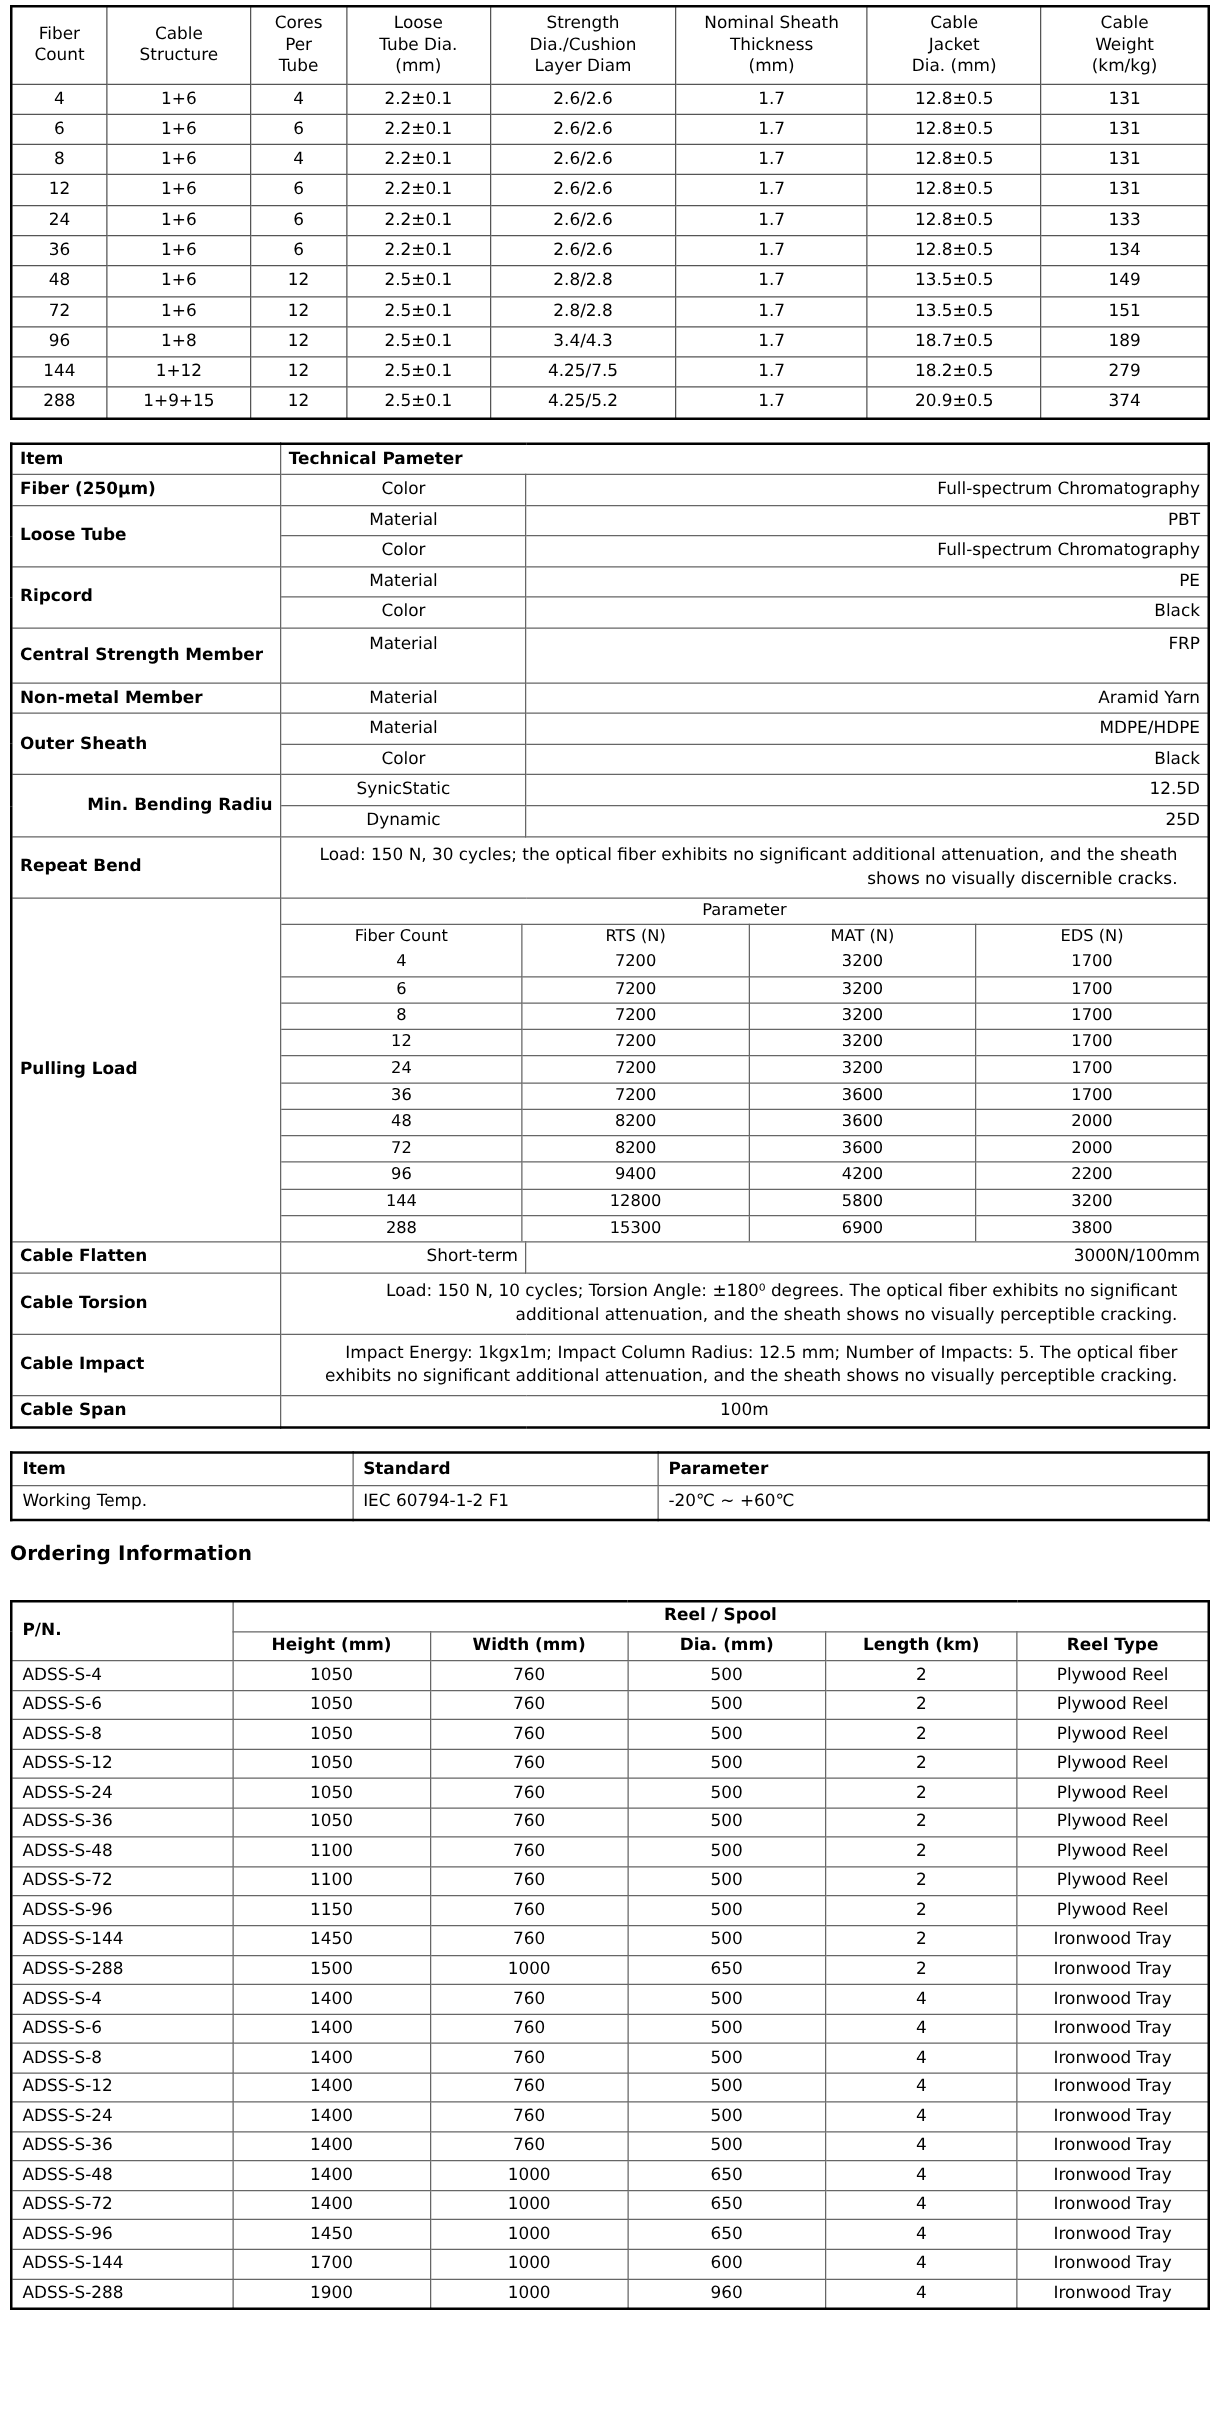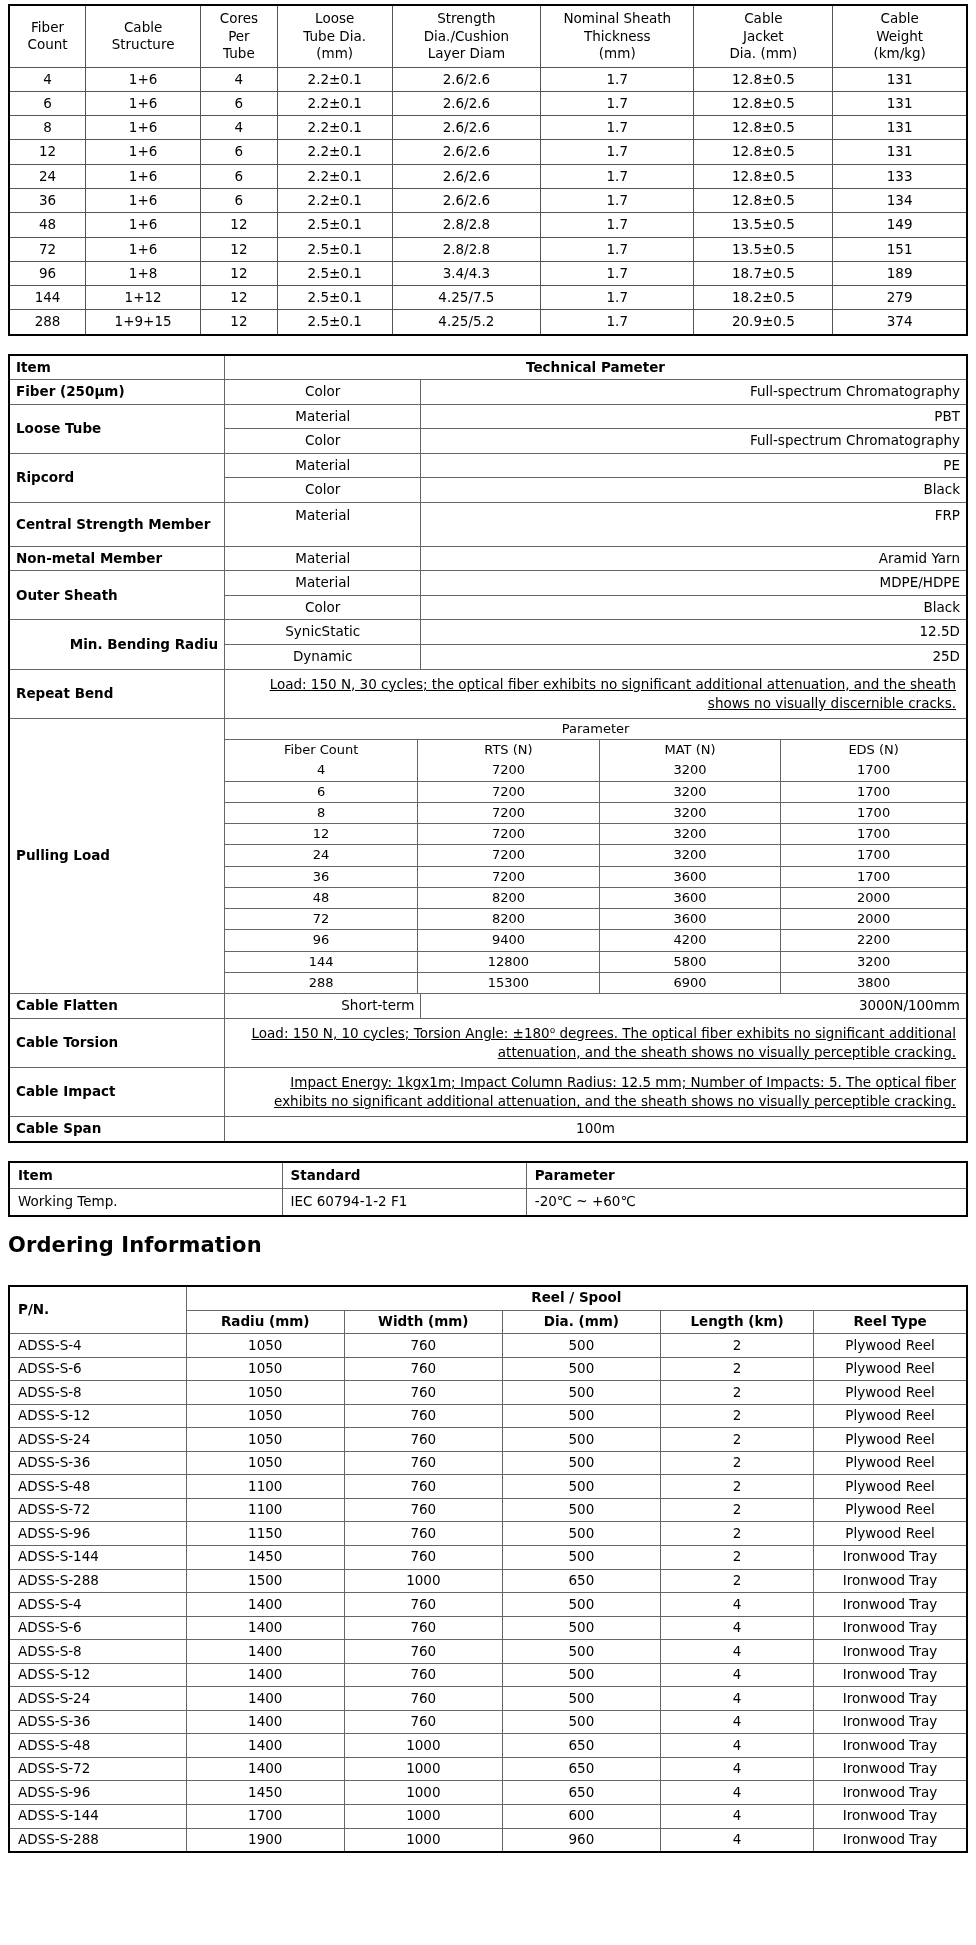--- a/index.html
+++ b/index.html
@@ -44,23 +44,23 @@
     font-size: 13.5px;
   }
   table.tech td {
     border: 1px solid #666;
     padding: 3px 6px;
     vertical-align: middle;
     line-height: 1.3;
   }
   table.tech td.item { font-weight: bold; }
   table.tech td.ctr { text-align: center; }
-  table.tech td.hd  { font-weight: bold; text-align: center; }
+  table.tech td.hd  { font-weight: bold; text-align: left; }
   table.tech td.para { text-align: right; }
-  table.tech td.long { line-height: 1.42; padding: 5px 10px; text-decoration: underline; }
+  table.tech td.long { line-height: 1.42; padding: 5px 24px; }
 
   
   table.inner {
     border-collapse: collapse;
     width: 100%;
     font-size: 13px;
     table-layout: fixed;
   }
   table.inner td {
     border: 1px solid #666;
@@ -82,21 +82,21 @@
   }
   table.std td {
     border: 1px solid #666;
     padding: 4px 8px;
     line-height: 1.3;
   }
   table.std td.hd { font-weight: bold; }
 
   
   h2.section-title {
-    font-size: 21px;
+    font-size: 16px;
     font-weight: bold;
     margin: 16px 0 10px 8px;
     letter-spacing: 0.1px;
   }
   table.order {
     border: 2px solid #000;
     font-size: 13.5px;
     margin-top: 28px;
   }
   table.order td {
@@ -485,21 +485,21 @@
         <col style="width:16.5%">
           <col style="width:16%">
           <col style="width:16%">
       </colgroup>
       <tbody>
         <tr>
           <td class="hd pn" rowspan="2">P/N.</td>
           <td class="hd" colspan="5">Reel / Spool</td>
         </tr>
         <tr id="order-head-row">
-            <td class="hd">Radiu (mm)</td>
+            <td class="hd">Height (mm)</td>
             <td class="hd">Width (mm)</td>
             <td class="hd">Dia. (mm)</td>
             <td class="hd">Length (km)</td>
             <td class="hd">Reel Type</td>
           </tr>
       </tbody>
       <tbody id="order-body">
           <tr>
             <td class="pn">ADSS-S-4</td>
             <td class="">1050</td>

